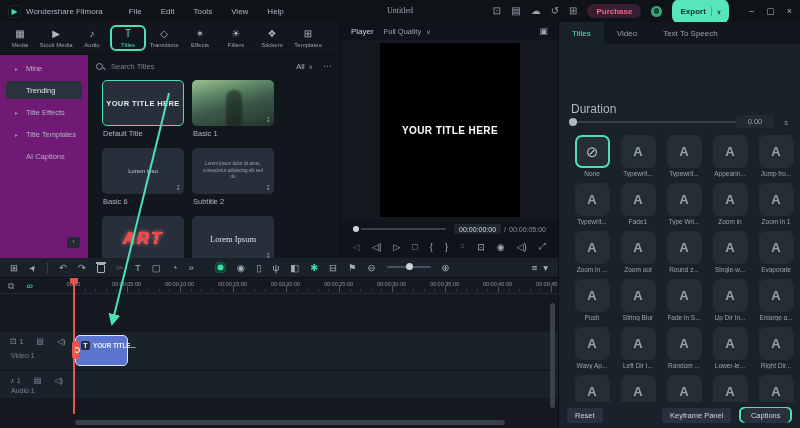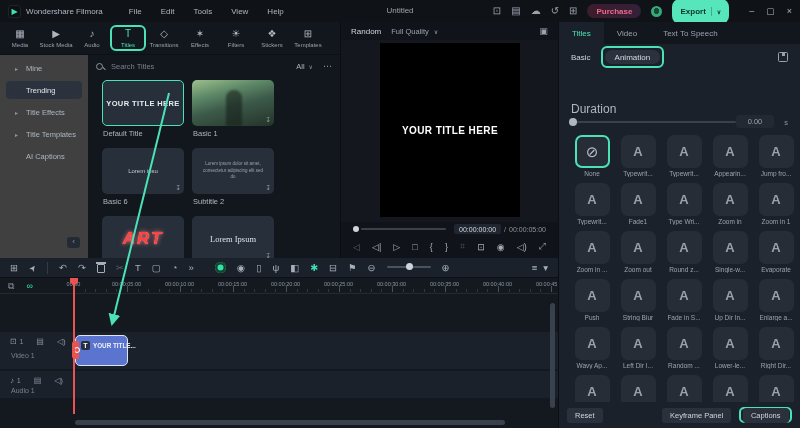--- a/index.html
+++ b/index.html
@@ -5,41 +5,41 @@
   *{box-sizing:border-box;margin:0;padding:0;font-family:"Liberation Sans",sans-serif;}
   html,body{width:800px;height:428px;background:#14181f;overflow:hidden;}
   #app{position:relative;width:800px;height:428px;color:#c7ccd4;font-size:8px;}
 
   
   .titlebar{position:absolute;left:0;top:0;width:800px;height:22px;background:#0f1318;display:flex;align-items:center;padding:0 8px;}
   .logo{width:13px;height:13px;border-radius:3px;background:#0c1016;border:1px solid #1d242d;display:flex;align-items:center;justify-content:center;color:#3fe0ae;font-size:8px;}
   .appname{margin-left:5px;font-size:8px;color:#aeb6c0;}
   .menus{display:flex;gap:19px;margin-left:26px;}
   .menus span{font-size:8px;color:#aeb6c0;cursor:default;}
-  .doc-title{position:absolute;left:50%;transform:translateX(-50%);top:6px;font-size:8px;color:#9aa2ad;}
+  .doc-title{position:absolute;left:50%;transform:translateX(-50%);top:6px;font-size:8px;color:#9aa2ad;font-family:Liberation Serif, serif;}
   .tb-right{margin-left:auto;display:flex;align-items:center;gap:10px;}
   .tb-ic{position:relative;color:#9aa2ad;font-size:10px;line-height:10px;}
   .purchase{height:14px;border-radius:7px;background:linear-gradient(90deg,#3c1d2b,#33203a);color:#ee6a87;font-size:8px;display:flex;align-items:center;padding:0 9px;font-weight:bold;}
   .avatar{width:11px;height:11px;border-radius:50%;background:radial-gradient(circle at 50% 45%,#174a35 0 35%,#39a878 36%);}
   .export{height:25px;border-radius:8px;background:#57e6bc;color:#0a352a;font-weight:bold;font-size:8px;display:flex;align-items:center;padding:0 8px;gap:5px;}
   .export .sep{width:1px;height:9px;background:rgba(0,0,0,.25);}
   .export .car{font-size:6px;}
   .winctl{display:flex;gap:12px;margin-left:10px;}
   .winctl span{color:#aeb6c0;font-size:9px;}
 
   
   .tabbar{position:absolute;left:0;top:22px;width:340px;height:33px;background:#12161d;display:flex;align-items:center;padding-left:2px;border-bottom:1px solid #0c0f14;}
   .mtab{width:36px;text-align:center;padding:1px 0;}
   .mtab-ic{display:block;font-size:10px;color:#aeb6c0;height:12px;line-height:12px;}
   .mtab-lb{display:block;font-size:6.3px;color:#9aa2ad;margin-top:1px;white-space:nowrap;transform:scale(.95);}
   .mtab.active{border:2px solid #4be3b5;border-radius:6px;}
   .mtab.active .mtab-ic,.mtab.active .mtab-lb{color:#4be3b5;}
 
   
-  .sidebar{position:absolute;left:0;top:55px;width:88px;height:203px;background:#404040;}
+  .sidebar{position:absolute;left:0;top:55px;width:88px;height:203px;background:#701a75;}
   .sb-item{position:relative;margin:4px 6px 0 6px;height:18px;border-radius:4px;display:flex;align-items:center;padding-left:20px;font-size:7.5px;color:#aeb6c0;}
   .sb-item.sel{background:#2b323d;color:#e3e7ec;}
   .sb-arrow{display:none;position:absolute;left:9px;font-size:6px;color:#8b95a1;}
   .sb-arrow.show{display:block;}
   .sb-collapse{position:absolute;right:8px;bottom:10px;width:13px;height:11px;background:#232a34;border-radius:3px;color:#8b95a1;font-size:8px;text-align:center;line-height:10px;}
 
   
   .library{position:absolute;left:88px;top:55px;width:252px;height:203px;background:#12161d;overflow:hidden;}
   .lib-head{position:absolute;left:0;top:3px;width:100%;height:16px;display:flex;align-items:center;padding:0 8px;}
   .ic-search{width:7px;height:7px;border:1.2px solid #8b95a1;border-radius:50%;position:relative;display:inline-block;flex:none;}
@@ -322,21 +322,21 @@
             <span class="ptext">Lorem Ipsum</span>
             <span class="dl show">↧</span>
           </div>
 
         </div>
       </div>
   </div>
 
   <div class="player">
     <div class="pl-head">
-      <span class="pl-label">Random</span>
+      <span class="pl-label">Player</span>
       <span class="pl-quality">
           <span>Full Quality</span>
           <span class="car">∨</span>
         </span>
       <span class="pl-picicon">▣</span>
     </div>
     <div class="pl-stage">
       <div class="pl-canvas">
         <span class="pl-title">YOUR TITLE HERE</span>
       </div>
@@ -370,25 +370,20 @@
     <div class="rp-tab active">
           <span>Titles</span>
         </div>
         <div class="rp-tab">
           <span>Video</span>
         </div>
         <div class="rp-tab">
           <span>Text To Speech</span>
         </div>
       </div>
-    <div class="rp-mode">
-      <span class="basic-lb">Basic</span>
-      <span class="ann"><span class="pill">Animation</span></span>
-      <span class="ic-floppy"></span>
-    </div>
     <div class="dur-label">Duration</div>
     <div class="dur-row">
       <span class="dur-track"></span>
       <span class="dur-knob"></span>
       <span class="dur-box">0.00</span>
       <span class="dur-unit">s</span>
     </div>
     <div class="anim-grid">
 
     <div class="anim" data-kind="none">

